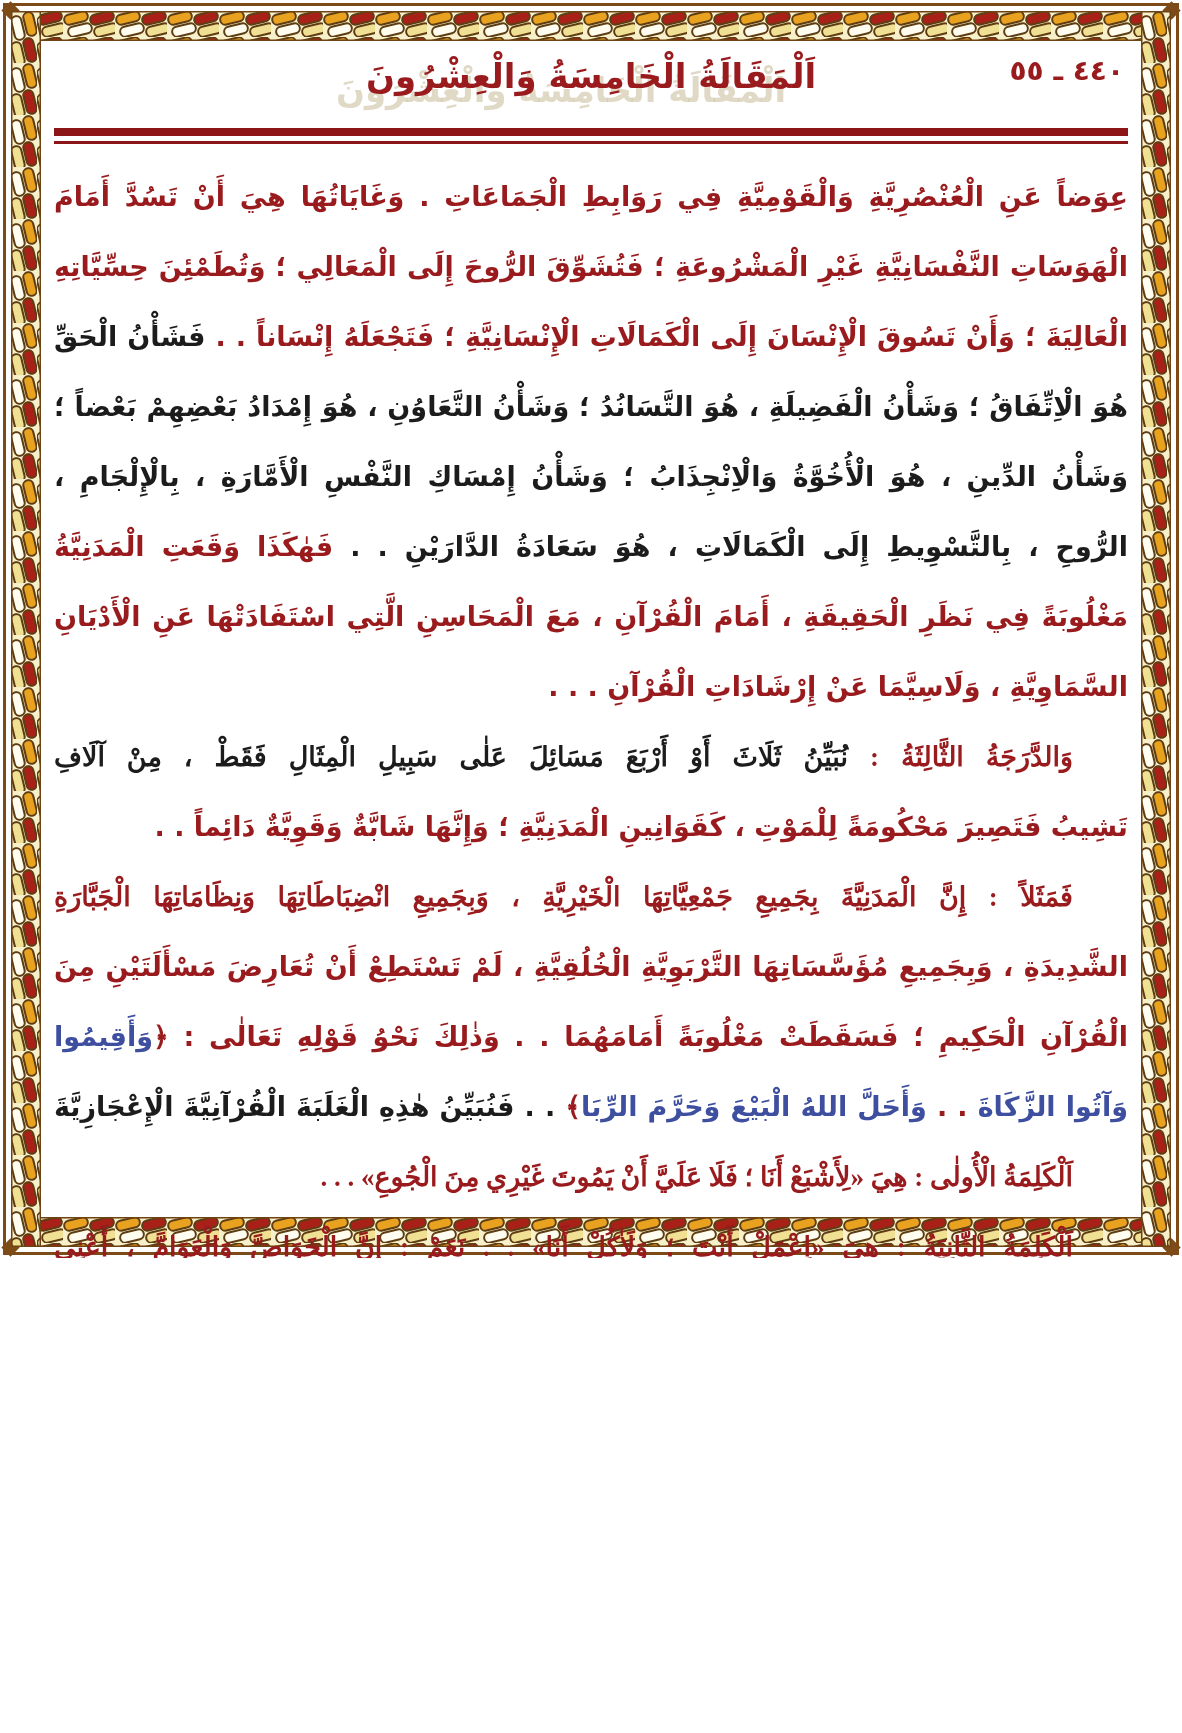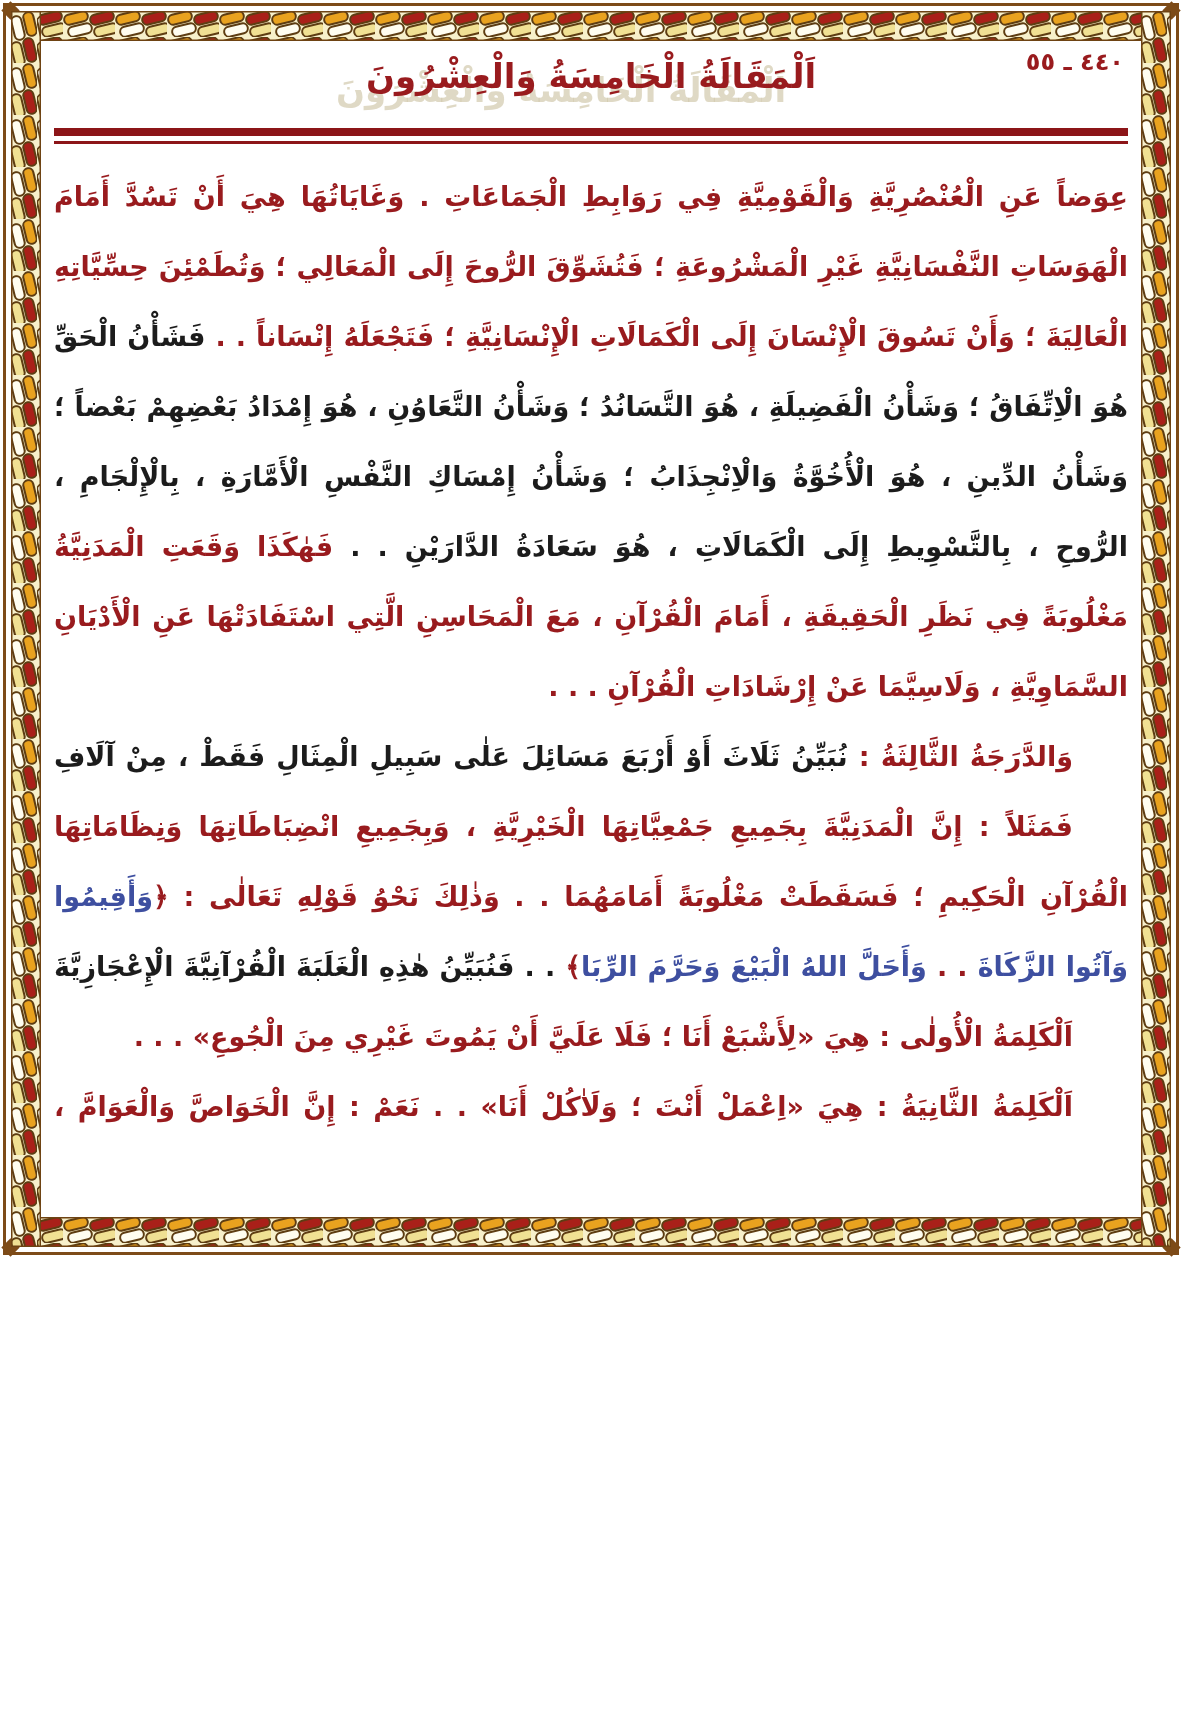--- a/index.html
+++ b/index.html
@@ -32,22 +32,22 @@
 
   
   .content{
     position:absolute; inset:48px 54px;
     direction:rtl;
   }
   .header-row{
     position:relative; height:74px;
   }
   .page-number{
-    position:absolute; right:4px; top:0;
-    color:#991b1e; font-size:24px; font-weight:bold;
+    position:absolute; right:4px; top:6px;
+    color:#991b1e; font-size:28px; font-weight:bold;
     letter-spacing:1px;
   }
   .page-title{
     position:absolute; left:0; right:0; top:8px;
     text-align:center;
     color:#991b1e; font-size:34px; font-weight:bold;
     z-index:2;
   }
   .title-ghost{
     position:absolute; left:-60px; right:0; top:22px;
@@ -64,21 +64,21 @@
     font-weight:bold;
     font-size:27px;
   }
   .line{
     height:70px; line-height:70px;
     overflow:hidden;
     text-align:justify; text-align-last:justify;
     white-space:normal;
   }
   .line.end{ text-align:center; text-align-last:right; }
-  .line.ind{ padding-right:55px; }
+  .line.ind{ padding-right:55px;font-family:Liberation Serif, serif; }
   .seg-r{color:#991b1e;}
   .seg-k{color:#1c1c1c;}
   .seg-b{color:#3e4fa0;}
 </style>
 </head>
 <body>
 
 <div class="page">
 
   <svg width="0" height="0" style="position:absolute" aria-hidden="true">
@@ -138,20 +138,22 @@
     <div class="body-text" id="body-lines">
         <div class="line"><span class="seg-r">عِوَضاً عَنِ الْعُنْصُرِيَّةِ وَالْقَوْمِيَّةِ فِي رَوَابِطِ الْجَمَاعَاتِ . وَغَايَاتُهَا هِيَ أَنْ تَسُدَّ أَمَامَ تَجَاوُزِ</span></div>
         <div class="line"><span class="seg-r">الْهَوَسَاتِ النَّفْسَانِيَّةِ غَيْرِ الْمَشْرُوعَةِ ؛ فَتُشَوِّقَ الرُّوحَ إِلَى الْمَعَالِي ؛ وَتُطَمْئِنَ حِسِّيَّاتِهِ</span></div>
         <div class="line"><span class="seg-r">الْعَالِيَةَ ؛ وَأَنْ تَسُوقَ الْإِنْسَانَ إِلَى الْكَمَالَاتِ الْإِنْسَانِيَّةِ ؛ فَتَجْعَلَهُ إِنْسَاناً . . </span><span class="seg-k">فَشَأْنُ الْحَقِّ ،</span></div>
         <div class="line"><span class="seg-k">هُوَ الْاِتِّفَاقُ ؛ وَشَأْنُ الْفَضِيلَةِ ، هُوَ التَّسَانُدُ ؛ وَشَأْنُ التَّعَاوُنِ ، هُوَ إِمْدَادُ بَعْضِهِمْ بَعْضاً ؛</span></div>
         <div class="line"><span class="seg-k">وَشَأْنُ الدِّينِ ، هُوَ الْأُخُوَّةُ وَالْاِنْجِذَابُ ؛ وَشَأْنُ إِمْسَاكِ النَّفْسِ الْأَمَّارَةِ ، بِالْإِلْجَامِ ، وَإِطْلَاقِ</span></div>
         <div class="line"><span class="seg-k">الرُّوحِ ، بِالتَّسْوِيطِ إِلَى الْكَمَالَاتِ ، هُوَ سَعَادَةُ الدَّارَيْنِ . . </span><span class="seg-r">فَهٰكَذَا وَقَعَتِ الْمَدَنِيَّةُ الْحَاضِرَةُ</span></div>
         <div class="line"><span class="seg-r">مَغْلُوبَةً فِي نَظَرِ الْحَقِيقَةِ ، أَمَامَ الْقُرْآنِ ، مَعَ الْمَحَاسِنِ الَّتِي اسْتَفَادَتْهَا عَنِ الْأَدْيَانِ السَّابِقَةِ</span></div>
         <div class="line end"><span class="seg-r">السَّمَاوِيَّةِ ، وَلَاسِيَّمَا عَنْ إِرْشَادَاتِ الْقُرْآنِ . . .</span></div>
         <div class="line ind"><span class="seg-r">وَالدَّرَجَةُ الثَّالِثَةُ : </span><span class="seg-k">نُبَيِّنُ ثَلَاثَ أَوْ أَرْبَعَ مَسَائِلَ عَلٰى سَبِيلِ الْمِثَالِ فَقَطْ ، مِنْ آلَافِ</span></div>
+        <div class="line end"><span class="seg-r">تَشِيبُ فَتَصِيرَ مَحْكُومَةً لِلْمَوْتِ ، كَقَوَانِينِ الْمَدَنِيَّةِ ؛ وَإِنَّهَا شَابَّةٌ وَقَوِيَّةٌ دَائِماً . .</span></div>
         <div class="line ind"><span class="seg-r">فَمَثَلاً : إِنَّ الْمَدَنِيَّةَ بِجَمِيعِ جَمْعِيَّاتِهَا الْخَيْرِيَّةِ ، وَبِجَمِيعِ انْضِبَاطَاتِهَا وَنِظَامَاتِهَا الْجَبَّارَةِ</span></div>
+        <div class="line"><span class="seg-r">الشَّدِيدَةِ ، وَبِجَمِيعِ مُؤَسَّسَاتِهَا التَّرْبَوِيَّةِ الْخُلُقِيَّةِ ، لَمْ تَسْتَطِعْ أَنْ تُعَارِضَ مَسْأَلَتَيْنِ مِنَ</span></div>
         <div class="line"><span class="seg-r">الْقُرْآنِ الْحَكِيمِ ؛ فَسَقَطَتْ مَغْلُوبَةً أَمَامَهُمَا . . وَذٰلِكَ نَحْوُ قَوْلِهِ تَعَالٰى : ﴿</span><span class="seg-b">وَأَقِيمُوا الصَّلٰوةَ</span></div>
         <div class="line"><span class="seg-b">وَآتُوا الزَّكَاةَ</span><span class="seg-r"> . . </span><span class="seg-b">وَأَحَلَّ اللهُ الْبَيْعَ وَحَرَّمَ الرِّبَا</span><span class="seg-r">﴾</span><span class="seg-k"> . . فَنُبَيِّنُ هٰذِهِ الْغَلَبَةَ الْقُرْآنِيَّةَ الْإِعْجَازِيَّةَ ،</span></div>
         <div class="line end ind"><span class="seg-r">اَلْكَلِمَةُ الْأُولٰى : هِيَ «لِأَشْبَعْ أَنَا ؛ فَلَا عَلَيَّ أَنْ يَمُوتَ غَيْرِي مِنَ الْجُوعِ» . . .</span></div>
         <div class="line ind"><span class="seg-r">اَلْكَلِمَةُ الثَّانِيَةُ : هِيَ «اِعْمَلْ أَنْتَ ؛ وَلَاٰكُلْ أَنَا» . . نَعَمْ : إِنَّ الْخَوَاصَّ وَالْعَوَامَّ ، أَعْنِي</span></div>
       </div>
   </div>
 </div>
 
 </body></html>

